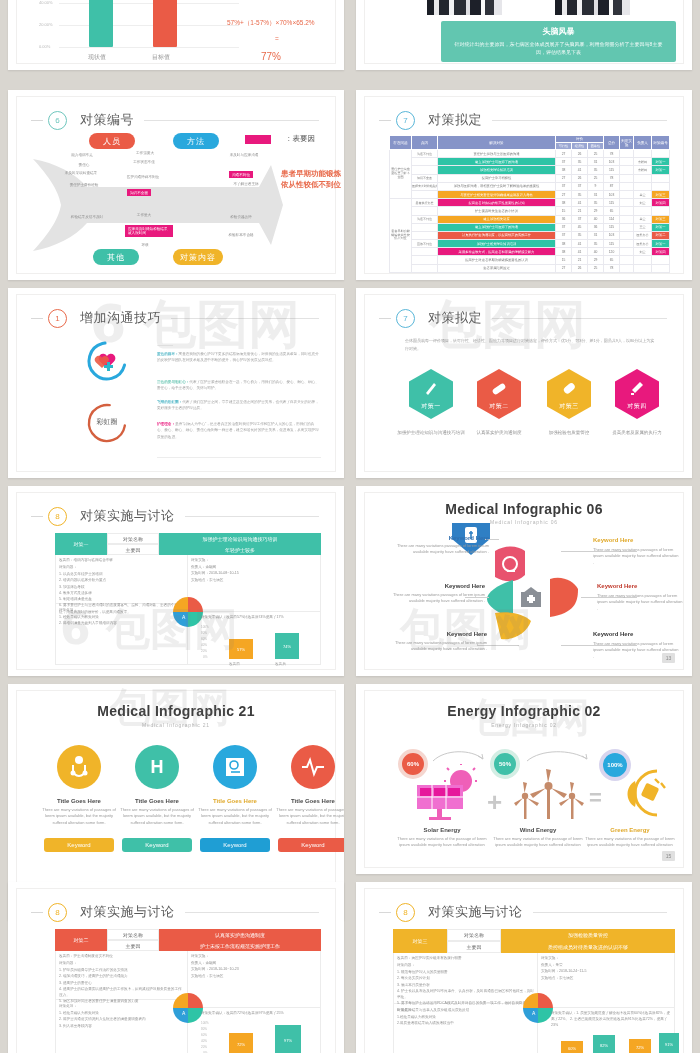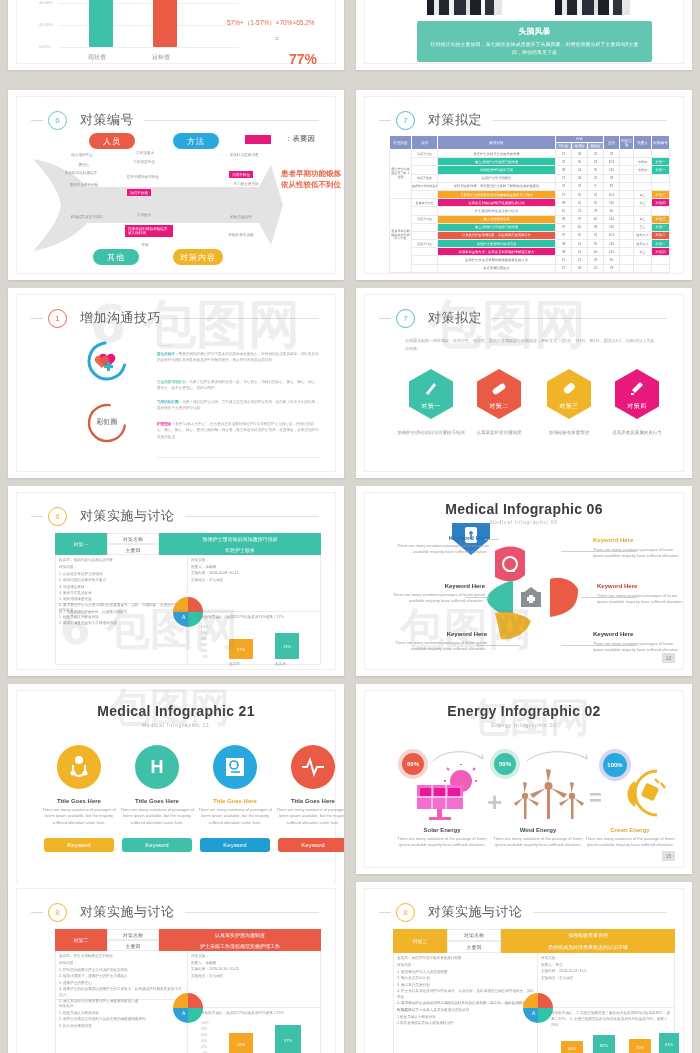--- a/index.html
+++ b/index.html
@@ -44,21 +44,21 @@
   .s1 { left:8px; top:-138px; width:336px; height:208px; }
   .ax-lbl { position:absolute; font-size:4px; color:#b9b9b9; }
   .ax-line { position:absolute; height:1px; background:#eeeeee; }
   .bar { position:absolute; border-radius:1px; }
   .bar-cap { position:absolute; font-size:6px; color:#9a9a9a; }
   .formula { position:absolute; font-size:6.5px; color:#e8694a; white-space:nowrap; }
 
   
   .s2 { left:356px; top:-138px; width:336px; height:208px; }
   .photo { position:absolute; height:16px; background:linear-gradient(90deg,#1b1e26 0 10%,#e8e8ea 10% 16%,#23262e 16% 30%,#f1f1f3 30% 36%,#2a2d35 36% 52%,#dedee2 52% 58%,#1d2029 58% 72%,#fafafa 72% 78%,#30333b 78% 90%,#e6e6ea 90% 100%); }
-  .greenbox { position:absolute; background:#62c6b0; border-radius:2px; color:#fff; text-align:center; padding:5px 10px; }
+  .greenbox { position:absolute; background:#62c6b0; border-radius:2px; color:#fff; text-align:center; padding:5px 10px;margin-left:24px; }
   .greenbox .gb-t { font-size:8px; font-weight:bold; }
   .greenbox .gb-b { font-size:5px; line-height:1.55; margin-top:4px; opacity:.95; }
 
   
   .s3 { left:8px; top:90px; width:336px; height:190px; }
   .pill {
     position:absolute; border-radius:9px; color:#fff;
     font-size:8px; display:flex; align-items:center; justify-content:center;
     letter-spacing:1px;
   }
@@ -163,21 +163,21 @@
       <span class="ax-lbl" style="left:22px;top:131px;">40.00%</span>
       <span class="ax-lbl" style="left:22px;top:153px;">20.00%</span>
       <span class="ax-lbl" style="left:22px;top:175px;">0.00%</span>
       <div class="bar" style="left:72px;top:116px;width:24px;height:62px;background:#3fc0a8;"></div>
       <div class="bar" style="left:136px;top:108px;width:24px;height:70px;background:#ea5b46;"></div>
       <span class="bar-cap" style="left:71px;top:184px;">现状值</span>
       <span class="bar-cap" style="left:135px;top:184px;">目标值</span>
 
       <span class="formula" style="left:210px;top:150px;">57%+（1-57%）×70%×65.2%</span>
       <span class="formula" style="left:258px;top:166px;">=</span>
-      <span class="formula" style="left:272px;top:182px;font-size:14px;font-weight:bold;">77%</span>
+      <span class="formula" style="left:244px;top:182px;font-size:10px;">77%</span>
     </div>
   </div>
 
   <div class="slide s2">
     <div class="inner">
       <div class="photo" style="left:62px;top:130px;width:75px;"></div>
       <div class="photo" style="left:190px;top:130px;width:75px;"></div>
       <div class="greenbox" style="left:52px;top:152px;width:235px;">
         <div class="gb-t">头脑风暴</div>
         <div class="gb-b">针对统计出的主要原因，东七病区全体成员展开了头脑风暴，利用鱼骨图分析了主要因与8主要因，评估结果见下表</div>

